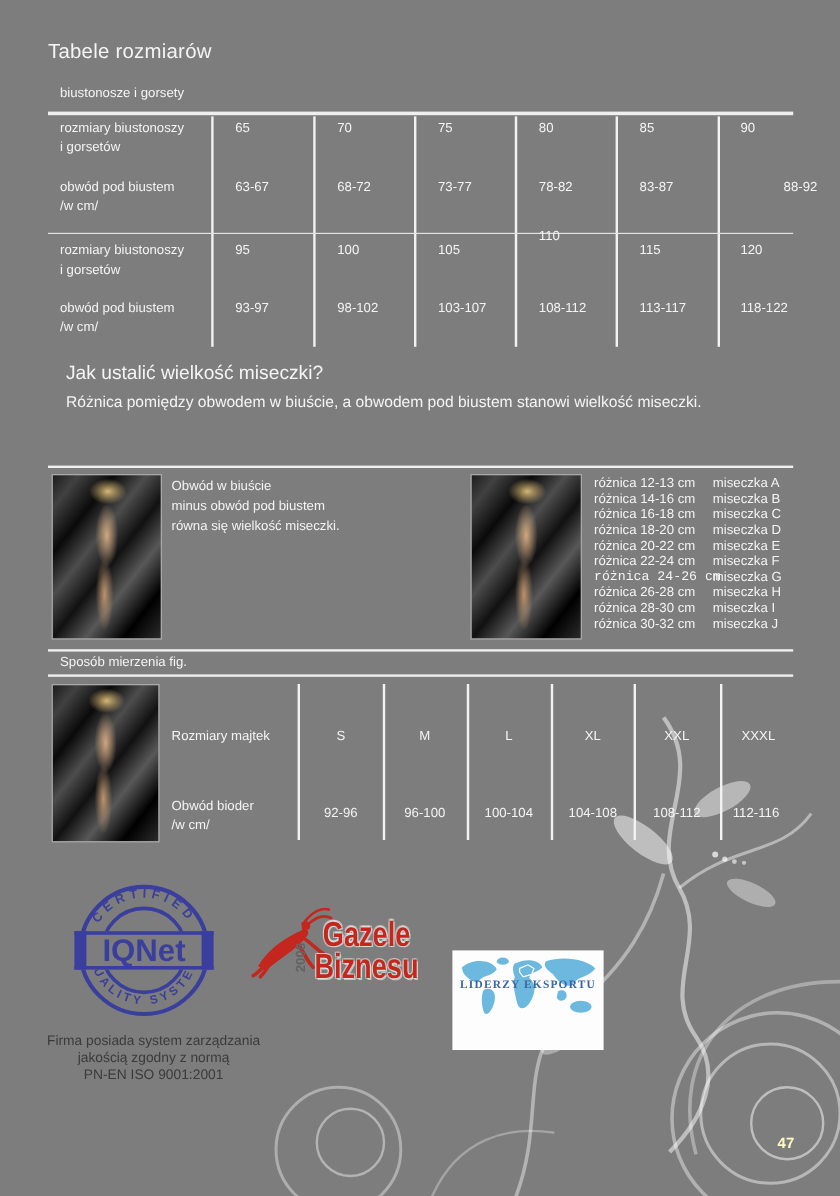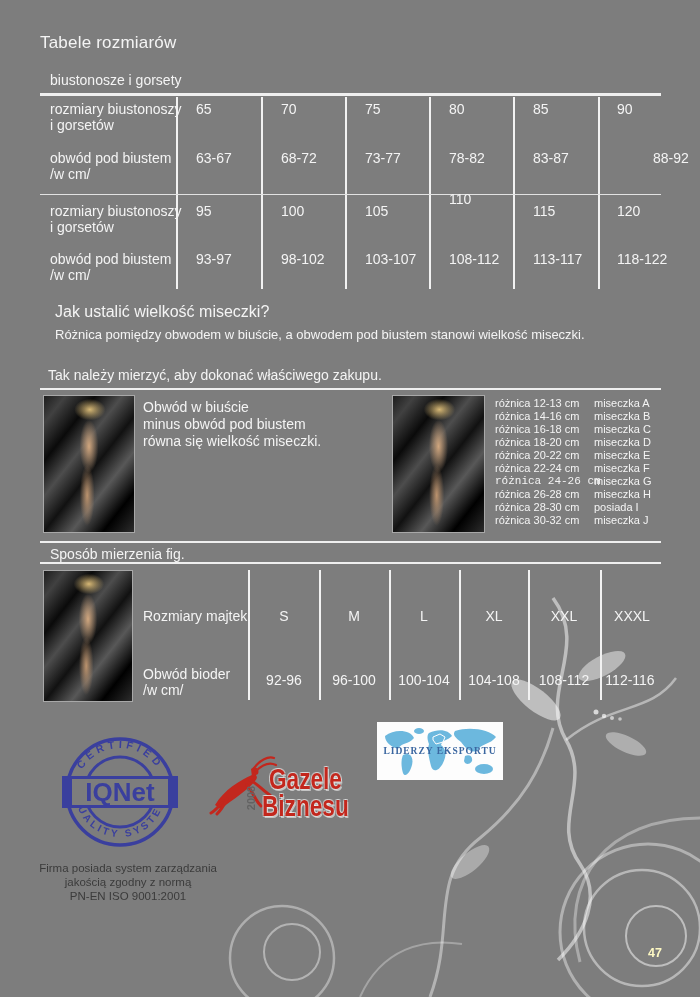--- a/index.html
+++ b/index.html
@@ -8,42 +8,42 @@
     font-family:"Liberation Sans",sans-serif;color:#f4f4f4;overflow:hidden;
     margin:0 auto;
   }
   .abs{position:absolute;}
   .hr{position:absolute;background:#efefef;height:2px;}
   .hr.thin{height:1px;background:#e2e2e2;}
   .vline{position:absolute;width:1.5px;background:#f2f2f2;}
   .t17{font-size:17px;letter-spacing:.2px;}
   .t16{font-size:16px;}
   .t13{font-size:13px;}
-  .t125{font-size:14px;}
+  .t125{font-size:11px;}
   .t115{font-size:11px;}
   .photo{
     position:absolute;border:1px solid #a8a8a8;box-sizing:border-box;
     background:
       radial-gradient(ellipse 24% 11% at 51% 10%, rgba(224,192,122,.95), rgba(224,192,122,0) 72%),
       radial-gradient(ellipse 14% 26% at 50% 37%, rgba(216,172,130,.95), rgba(216,172,130,0) 75%),
       radial-gradient(ellipse 11% 30% at 48% 73%, rgba(198,154,114,.92), rgba(198,154,114,0) 75%),
       linear-gradient(128deg,#1d1d1d 0%,#414141 11%,#0a0a0a 26%,#4d4d4d 40%,#111 54%,#585858 68%,#000 84%,#2c2c2c 100%);
   }
   .cellspan{position:absolute;white-space:nowrap;}
   .ctr{text-align:center;}
   .iso-note{position:absolute;left:33px;top:861px;width:190px;text-align:center;
     color:#3b3b3b;font-size:11.5px;line-height:14px;}
   .pagenum{position:absolute;left:648px;top:946px;font-size:12.5px;font-weight:bold;color:#fef9c3;}
   .gazele-word{position:absolute;font-weight:bold;color:#c3271d;
     transform:scaleX(.78);transform-origin:left top;font-size:29px;line-height:26px;
     text-shadow:-1px -1px 0 rgba(255,255,255,.45),1px -1px 0 rgba(255,255,255,.45),
                 -1px 1px 0 rgba(255,255,255,.45),1.5px 1.5px 0 rgba(255,255,255,.55);}
   .gazele-year{position:absolute;left:34px;top:40px;color:#636363;font-size:11px;
     font-weight:bold;transform:rotate(-90deg);transform-origin:center;}
-  .liderzy-box{position:absolute;left:377px;top:722px;width:126px;height:58px;background:#fdfdfd;}
+  .liderzy-box{position:absolute;left:377px;top:792px;width:126px;height:83px;background:#fdfdfd;}
   .liderzy-label{position:absolute;left:0;top:24px;width:126px;text-align:center;
     font-family:"Liberation Serif",serif;font-weight:bold;font-size:9.5px;
     letter-spacing:1px;color:#3a66a0;}
   .swirls{position:absolute;left:0;top:0;pointer-events:none;}
 </style>
 </head>
 <body>
 
 <div class="page">
 
@@ -117,21 +117,20 @@
     <div class="cellspan t125" style="left:196px;top:251px;">93-97</div>
     <div class="cellspan t125" style="left:281px;top:251px;">98-102</div>
     <div class="cellspan t125" style="left:365px;top:251px;">103-107</div>
     <div class="cellspan t125" style="left:449px;top:251px;">108-112</div>
     <div class="cellspan t125" style="left:533px;top:251px;">113-117</div>
     <div class="cellspan t125" style="left:617px;top:251px;">118-122</div>
   </div>
 
   <div class="abs t16" style="left:55px;top:303px;">Jak ustalić wielkość miseczki?</div>
   <div class="abs t13" style="left:55px;top:327px;">Różnica pomiędzy obwodem w biuście, a obwodem pod biustem stanowi wielkość miseczki.</div>
-  <div class="abs t125" style="left:48px;top:367px;">Tak należy mierzyć, aby dokonać właściwego zakupu.</div>
   <div class="hr" style="left:40px;top:388px;width:621px;"></div>
 
   <div class="photo" style="left:43px;top:395px;width:92px;height:138px;"></div>
   <div class="cellspan t125" style="left:143px;top:399px;">Obwód w biuście</div>
   <div class="cellspan t125" style="left:143px;top:416px;">minus obwód pod biustem</div>
   <div class="cellspan t125" style="left:143px;top:433px;">równa się wielkość miseczki.</div>
 
   <div class="photo" style="left:392px;top:395px;width:93px;height:138px;"></div>
 
   <div>
@@ -145,21 +144,21 @@
     <div class="cellspan t115" style="left:594px;top:436px;">miseczka D</div>
     <div class="cellspan t115" style="left:495px;top:449px;">różnica 20-22 cm</div>
     <div class="cellspan t115" style="left:594px;top:449px;">miseczka E</div>
     <div class="cellspan t115" style="left:495px;top:462px;">różnica 22-24 cm</div>
     <div class="cellspan t115" style="left:594px;top:462px;">miseczka F</div>
     <div class="cellspan t115" style="left:495px;top:475px;font-family:Liberation Mono, monospace;">różnica 24-26 cm</div>
     <div class="cellspan t115" style="left:594px;top:475px;">miseczka G</div>
     <div class="cellspan t115" style="left:495px;top:488px;">różnica 26-28 cm</div>
     <div class="cellspan t115" style="left:594px;top:488px;">miseczka H</div>
     <div class="cellspan t115" style="left:495px;top:501px;">różnica 28-30 cm</div>
-    <div class="cellspan t115" style="left:594px;top:501px;">posiada I</div>
+    <div class="cellspan t115" style="left:594px;top:501px;">miseczka I</div>
     <div class="cellspan t115" style="left:495px;top:514px;">różnica 30-32 cm</div>
     <div class="cellspan t115" style="left:594px;top:514px;">miseczka J</div>
   </div>
 
   <div class="hr" style="left:40px;top:541px;width:621px;"></div>
   <div class="abs t125" style="left:50px;top:546px;">Sposób mierzenia fig.</div>
   <div class="hr" style="left:40px;top:562px;width:621px;"></div>
 
   <div class="photo" style="left:43px;top:570px;width:90px;height:132px;"></div>
 

